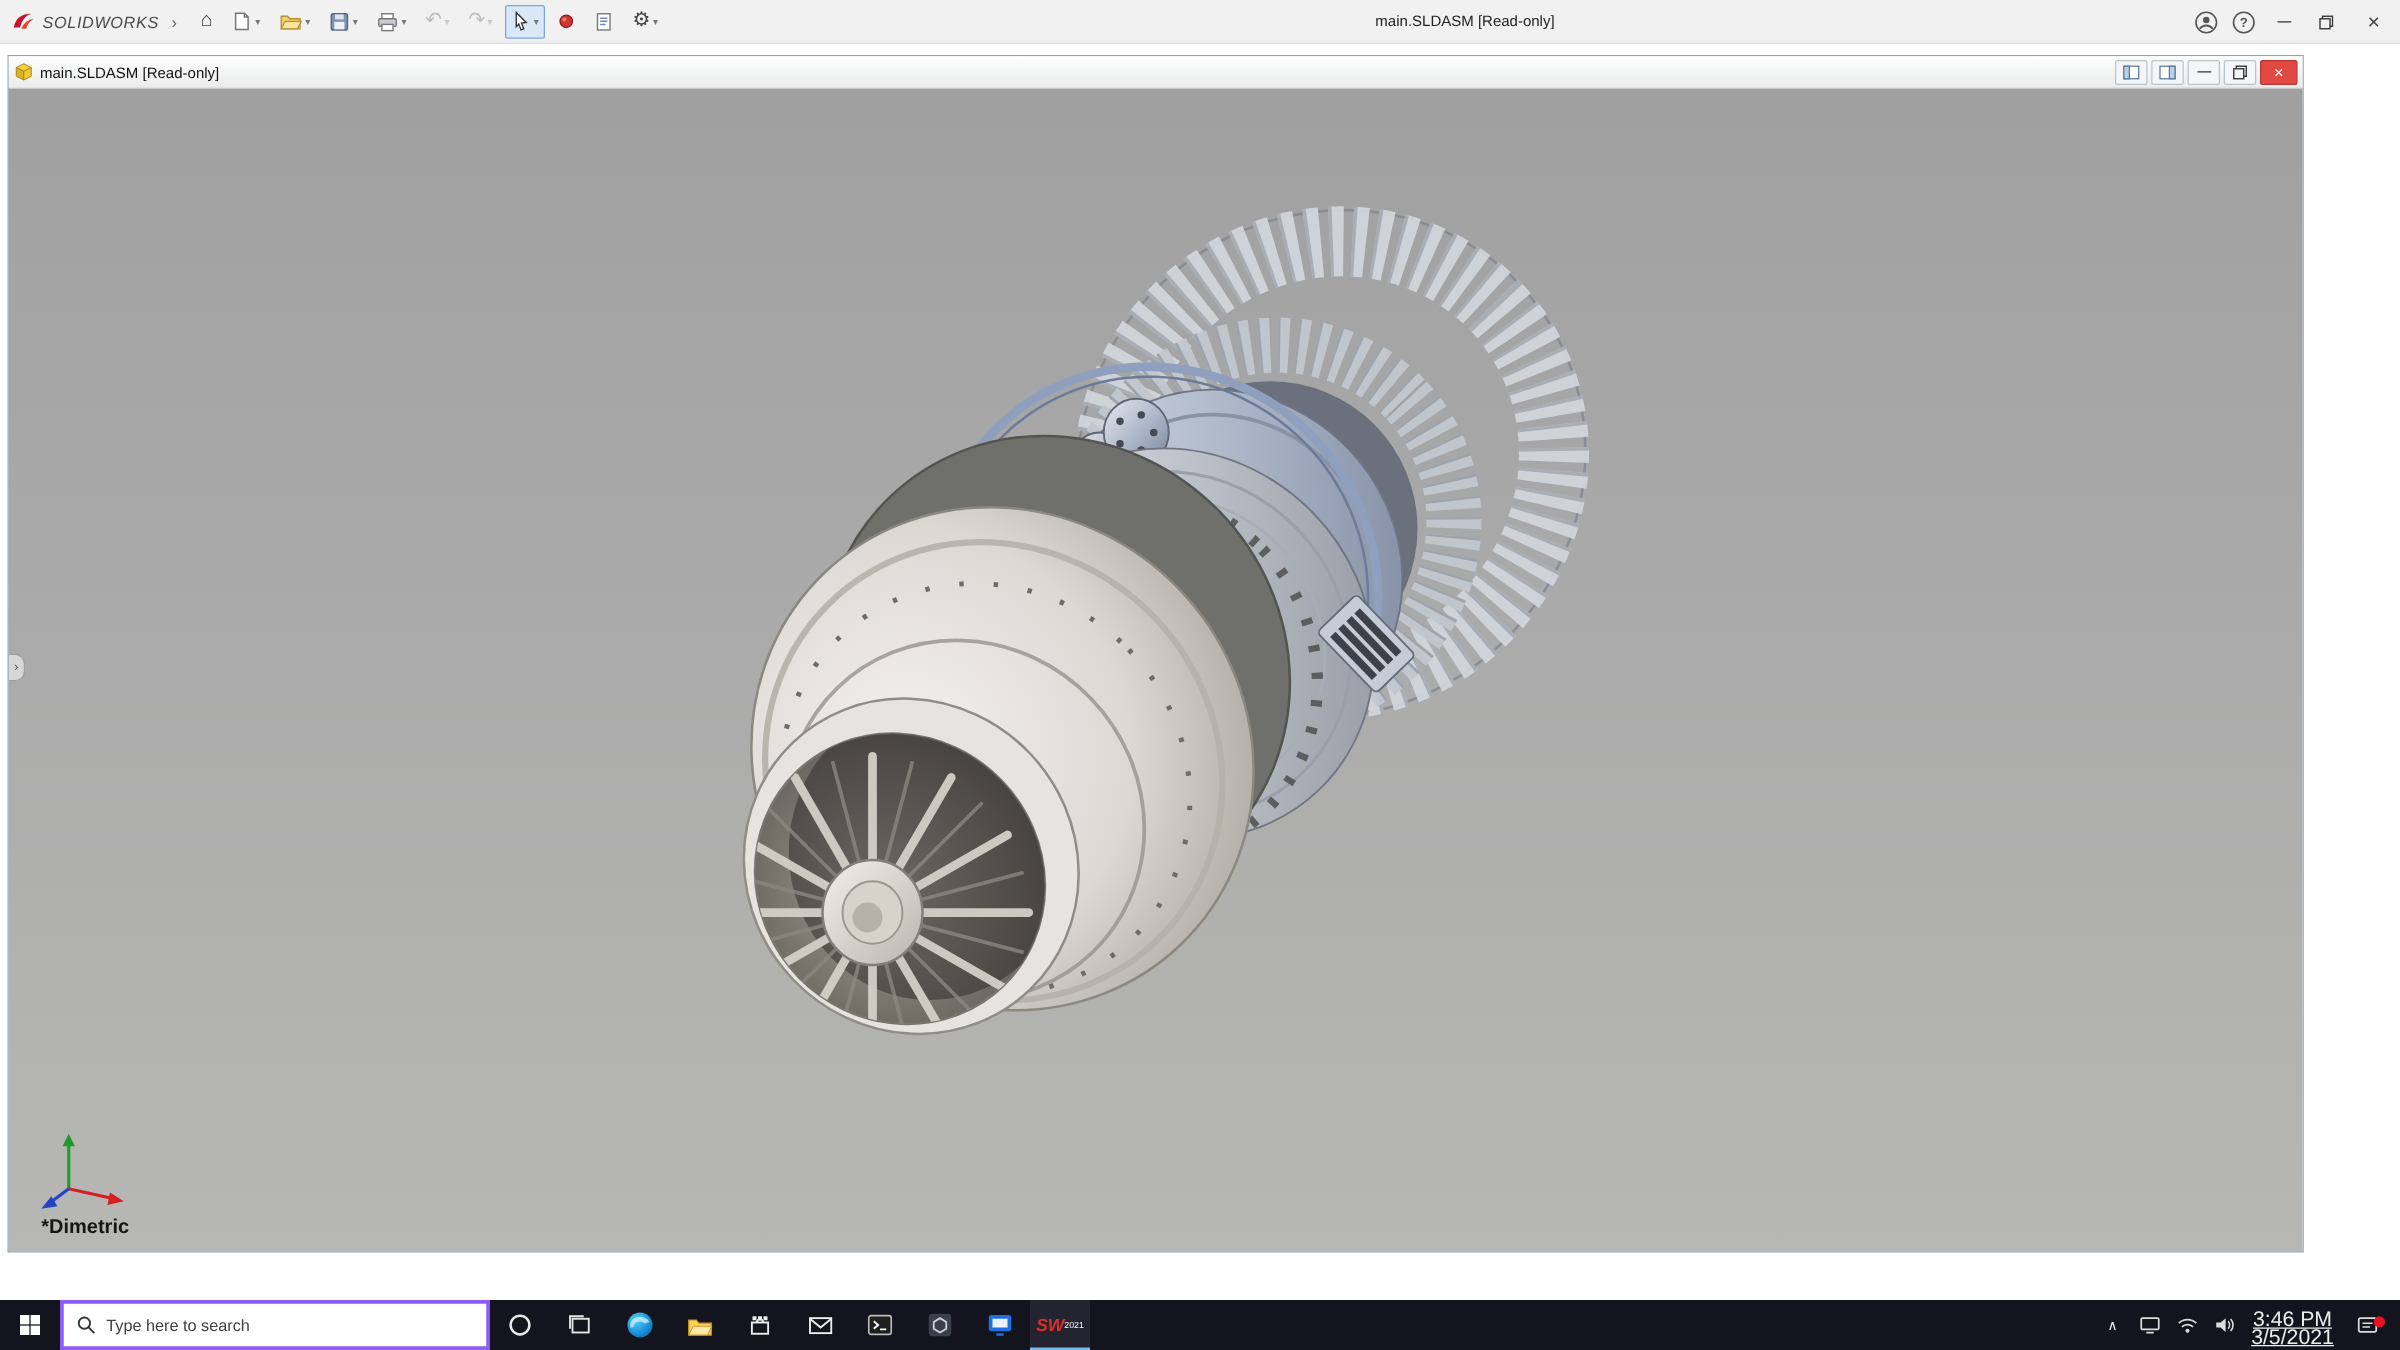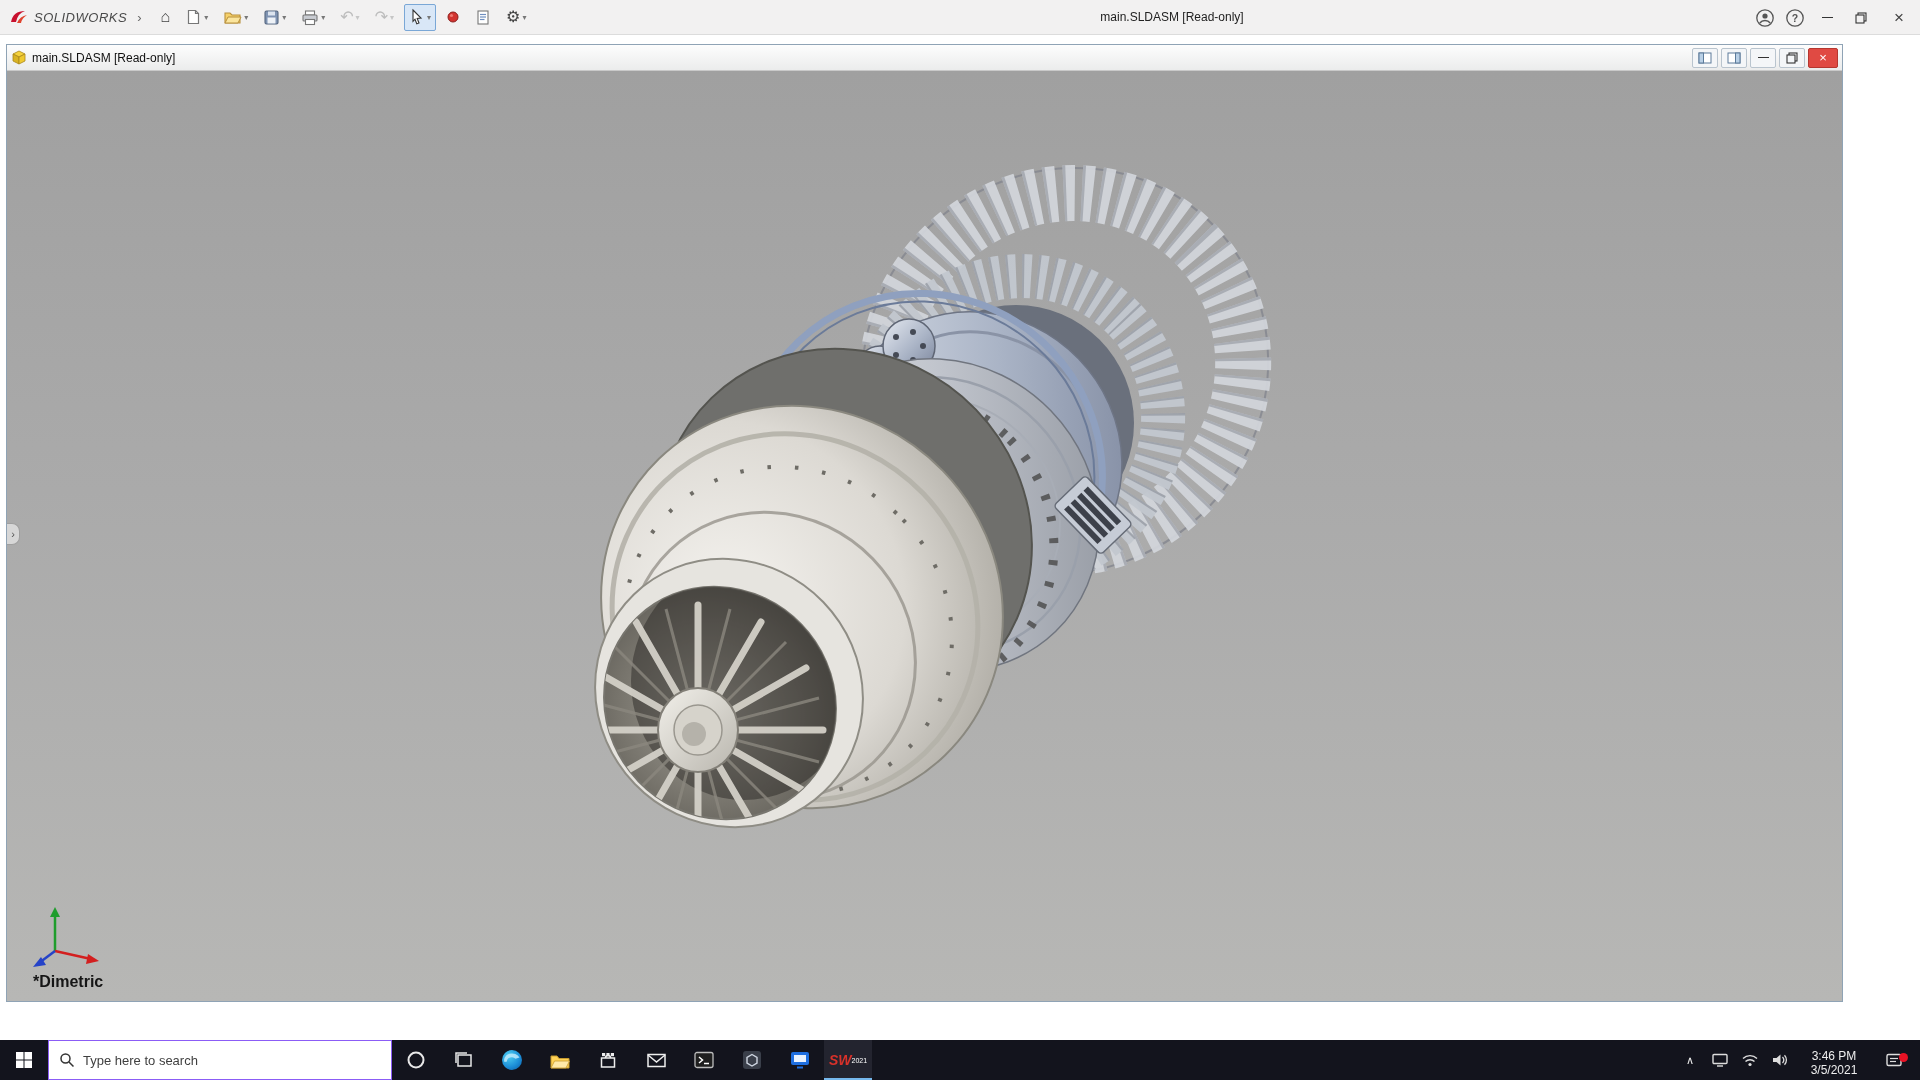--- a/index.html
+++ b/index.html
@@ -50,29 +50,29 @@
   .engine-svg, .triad-svg { position:absolute; }
   .engine-svg { inset:0; }
   .triad-svg { left:20px; bottom:28px; }
 
   
   .taskbar { position:absolute; left:0; bottom:0; width:1920px; height:40px;
              background:#13141d; display:flex; align-items:stretch; color:#eee; }
   .tb-btn { width:48px; display:flex; align-items:center; justify-content:center; cursor:pointer; }
   .tb-btn.active { background:#23242f; box-shadow:inset 0 -2px 0 #76b9ed; }
   .search-box { width:344px; background:#ffffff; display:flex; align-items:center; gap:8px;
-                padding:0 10px; border:1px solid #8b5cf6; }
+                padding:0 10px; border:3px solid #8b5cf6; }
   .search-box input { border:none; outline:none; flex:1; font-size:13px; color:#222;
                       font-family:"Liberation Sans", sans-serif; background:transparent; }
   .search-box input::placeholder { color:#3f3f3f; opacity:1; }
   .tb-spacer { flex:1; }
   .tray { display:flex; align-items:center; }
   .tray-btn { width:30px; height:40px; display:flex; align-items:center; justify-content:center; cursor:pointer; }
   .tray-chevron { font-size:11px; color:#eee; }
-  .clock { width:78px; text-align:center; font-size:12px; line-height:14px; cursor:pointer; padding-top:5px; }
+  .clock { width:78px; text-align:center; font-size:17px; line-height:14px; cursor:pointer; padding-top:5px;text-decoration:underline; }
   .notif { width:42px; position:relative; display:flex; align-items:center; justify-content:center; cursor:pointer; }
   .notif .badge { position:absolute; right:7px; bottom:7px; width:9px; height:9px;
                   border-radius:50%; background:#e81224; }
   .show-desktop { width:5px; border-left:1px solid #3a3b45; cursor:pointer; }
   .sw-badge { display:flex; flex-direction:row; align-items:center; line-height:1; }
   .sw-badge .sw { color:#d8312a; font-weight:bold; font-style:italic; font-size:14px; }
   .sw-badge .yr { color:#fff; font-size:7px; margin-top:1px; }
 </style>
 </head>
 <body>

